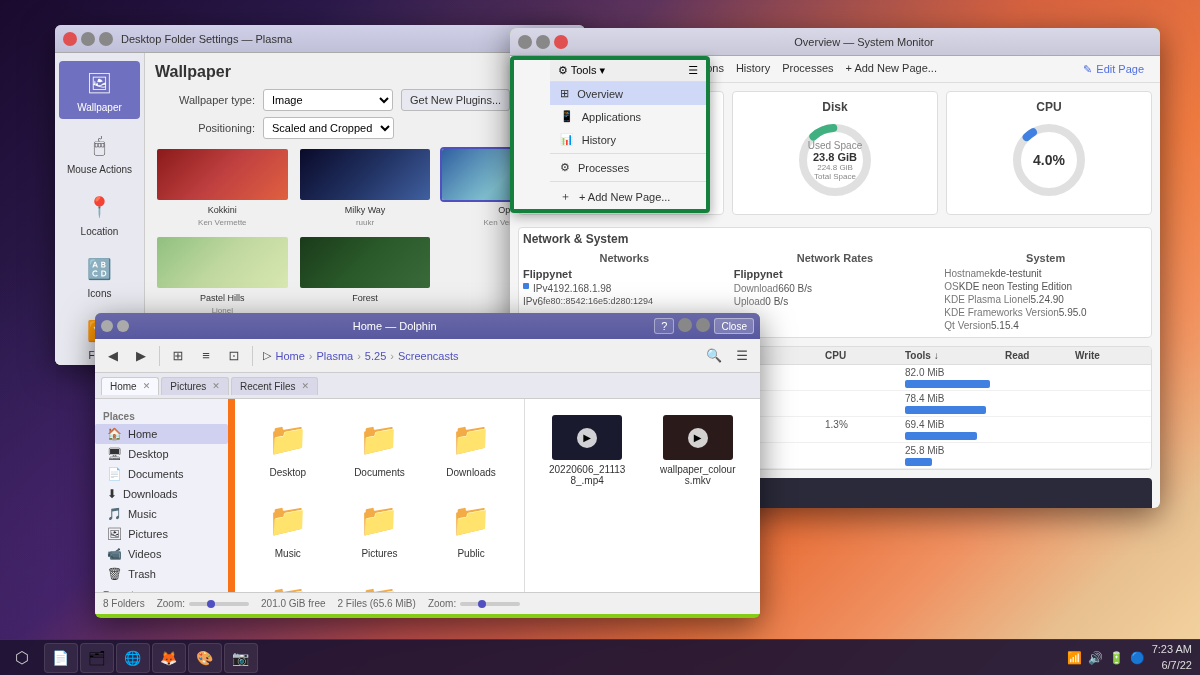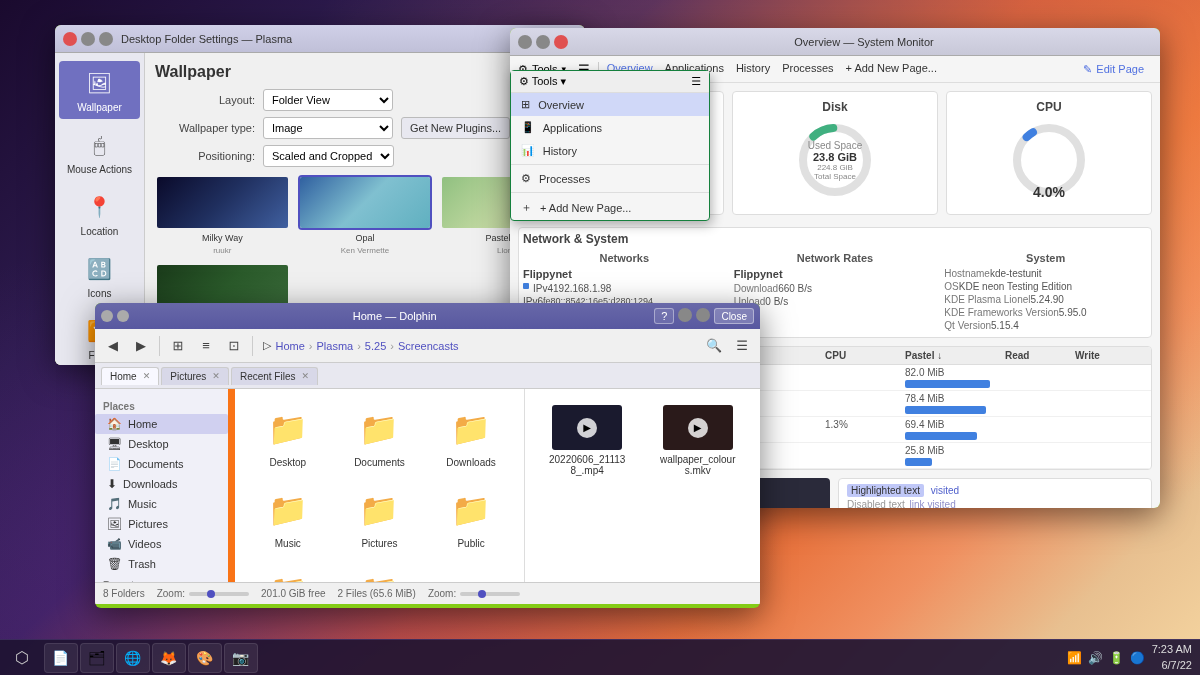--- a/index.html
+++ b/index.html
@@ -390,21 +390,21 @@
       color: #5070e0;
       cursor: pointer;
       display: flex;
       align-items: center;
       gap: 4px;
     }
 
     
     #dolphin-win {
       left: 95px;
-      top: 303px;
+      top: 313px;
       width: 665px;
       height: 305px;
     }
     .dolphin-titlebar {
       height: 26px;
       background: linear-gradient(180deg, #6868a8 0%, #5858a0 100%);
       display: flex;
       align-items: center;
       padding: 0 6px;
       color: #fff;
@@ -552,27 +552,28 @@
       background: #5050c0;
       border-radius: 50%;
       top: -2px;
       left: 30%;
     }
 
     
     .tools-dropdown {
       position: absolute;
       left: 510px;
-      top: 70px;
+      top: 56px;
       width: 200px;
       background: #f5f5f5;
-      border: 1px solid #15803d;
+      border: 4px solid #15803d;
       border-radius: 4px;
       box-shadow: 2px 4px 12px rgba(0,0,0,0.3);
       z-index: 200;
+      padding-left: 36px;
     }
     .tools-header {
       display: flex;
       align-items: center;
       justify-content: space-between;
       padding: 4px 8px;
       border-bottom: 1px solid #ddd;
       font-size: 11px;
       background: #eee;
     }
@@ -639,39 +640,40 @@
       </div>
       <div class="wp-sidebar-item">
         <div class="wp-icon">🔽</div>
         <span>Filter</span>
       </div>
 
     </div>
     <div class="wallpaper-main">
       <div class="wp-title">Wallpaper</div>
       <div class="wp-row">
-        <div class="wp-label">Layout:</div>
-        <select class="wp-select">
-          <option>Folder View</option>
-        </select>
-      </div>
-      <div class="wp-row">
         <div class="wp-label">Wallpaper type:</div>
         <select class="wp-select">
           <option>Image</option>
         </select>
         <button class="wp-btn">Get New Plugins...</button>
       </div>
       <div class="wp-row">
         <div class="wp-label">Positioning:</div>
         <select class="wp-select">
           <option>Scaled and Cropped</option>
         </select>
       </div>
       <div class="wp-gallery">
+        <div class="wp-item">
+          <div class="wp-thumb">
+            <div class="wp-thumb-inner" style="background: linear-gradient(135deg, #8b1a1a, #c04040, #e06040);"></div>
+          </div>
+          <div class="wp-item-name">Kokkini</div>
+          <div class="wp-item-author">Ken Vermette</div>
+        </div>
         <div class="wp-item">
           <div class="wp-thumb">
             <div class="wp-thumb-inner" style="background: linear-gradient(135deg, #0a0a2a, #203060, #4060a0);"></div>
           </div>
           <div class="wp-item-name">Milky Way</div>
           <div class="wp-item-author">ruukr</div>
         </div>
         <div class="wp-item">
           <div class="wp-thumb selected">
             <div class="wp-thumb-inner" style="background: linear-gradient(135deg, #3060a0, #80c0d0, #60b0c0);"></div>
@@ -796,21 +798,21 @@
           </div>
         </div>
 
         <div class="gauge-card">
           <div class="gauge-title">CPU</div>
           <div class="gauge-circle">
             <svg class="gauge-svg" viewBox="0 0 80 80">
               <circle cx="40" cy="40" r="32" fill="none" stroke="#e0e0e0" stroke-width="8"></circle>
               <circle cx="40" cy="40" r="32" fill="none" stroke="#4080e0" stroke-width="8" stroke-dasharray="8 193" stroke-dashoffset="25" stroke-linecap="round" transform="rotate(-90 40 40)"></circle>
             </svg>
-            <div style="position:absolute;inset:0;display:flex;align-items:flex-end;justify-content:center;">
+            <div style="position:absolute;inset:0;display:flex;align-items:center;justify-content:center;">
               <span style="font-size:14px;font-weight:bold;color:#333;">4.0%</span>
             </div>
           </div>
         </div>
       </div>
 
       <div class="net-section">
         <div class="net-section-title">Network &amp; System</div>
         <div class="net-grid">
 
@@ -864,21 +866,21 @@
               <span>5.15.4</span>
             </div>
           </div>
         </div>
       </div>
 
       <div class="process-table">
         <div class="proc-header">
           <span>Name</span>
           <span>CPU</span>
-          <span>Pastel ↓</span>
+          <span>Tools ↓</span>
           <span>Read</span>
           <span>Write</span>
         </div>
         <div class="proc-row">
           <span></span>
           <span></span>
           <span>
             <div>82.0 MiB</div>
             <div class="proc-bar" style="width:85%;"></div>
           </span>
@@ -920,32 +922,20 @@
       <div style="display:flex;gap:8px;margin-top:8px;">
         <div style="flex:1;background:#2a2a3a;border-radius:4px;padding:6px 8px;">
           <div style="font-size:10px;margin-bottom:3px;">
             <span style="background:#4060a0;color:#fff;padding:1px 4px;border-radius:2px;font-size:10px;">Highlighted text</span>
             <span style="color:#88aaff;font-size:10px;margin-left:4px;cursor:pointer;">visited</span>
           </div>
           <div style="font-size:10px;color:#666;">
             <span>Disabled text</span>
             <span style="color:#6680aa;margin-left:2px;cursor:pointer;">link</span>
             <span style="color:#6680aa;cursor:pointer;">visited</span>
-          </div>
-
-        </div>
-        <div style="flex:1;background:#fff;border:1px solid #ddd;border-radius:4px;padding:6px 8px;">
-          <div style="font-size:10px;margin-bottom:3px;">
-            <span style="background:#c0c8f8;color:#333;padding:1px 4px;border-radius:2px;font-size:10px;">Highlighted text</span>
-            <span style="color:#5060cc;font-size:10px;margin-left:4px;cursor:pointer;">visited</span>
-          </div>
-          <div style="font-size:10px;color:#999;">
-            <span>Disabled text</span>
-            <span style="color:#9090cc;margin-left:2px;cursor:pointer;">link</span>
-            <span style="color:#9090cc;cursor:pointer;">visited</span>
           </div>
 
         </div>
       </div>
 
     </div>
   </div>
 </div>
 
 <div class="window" id="dolphin-win">

